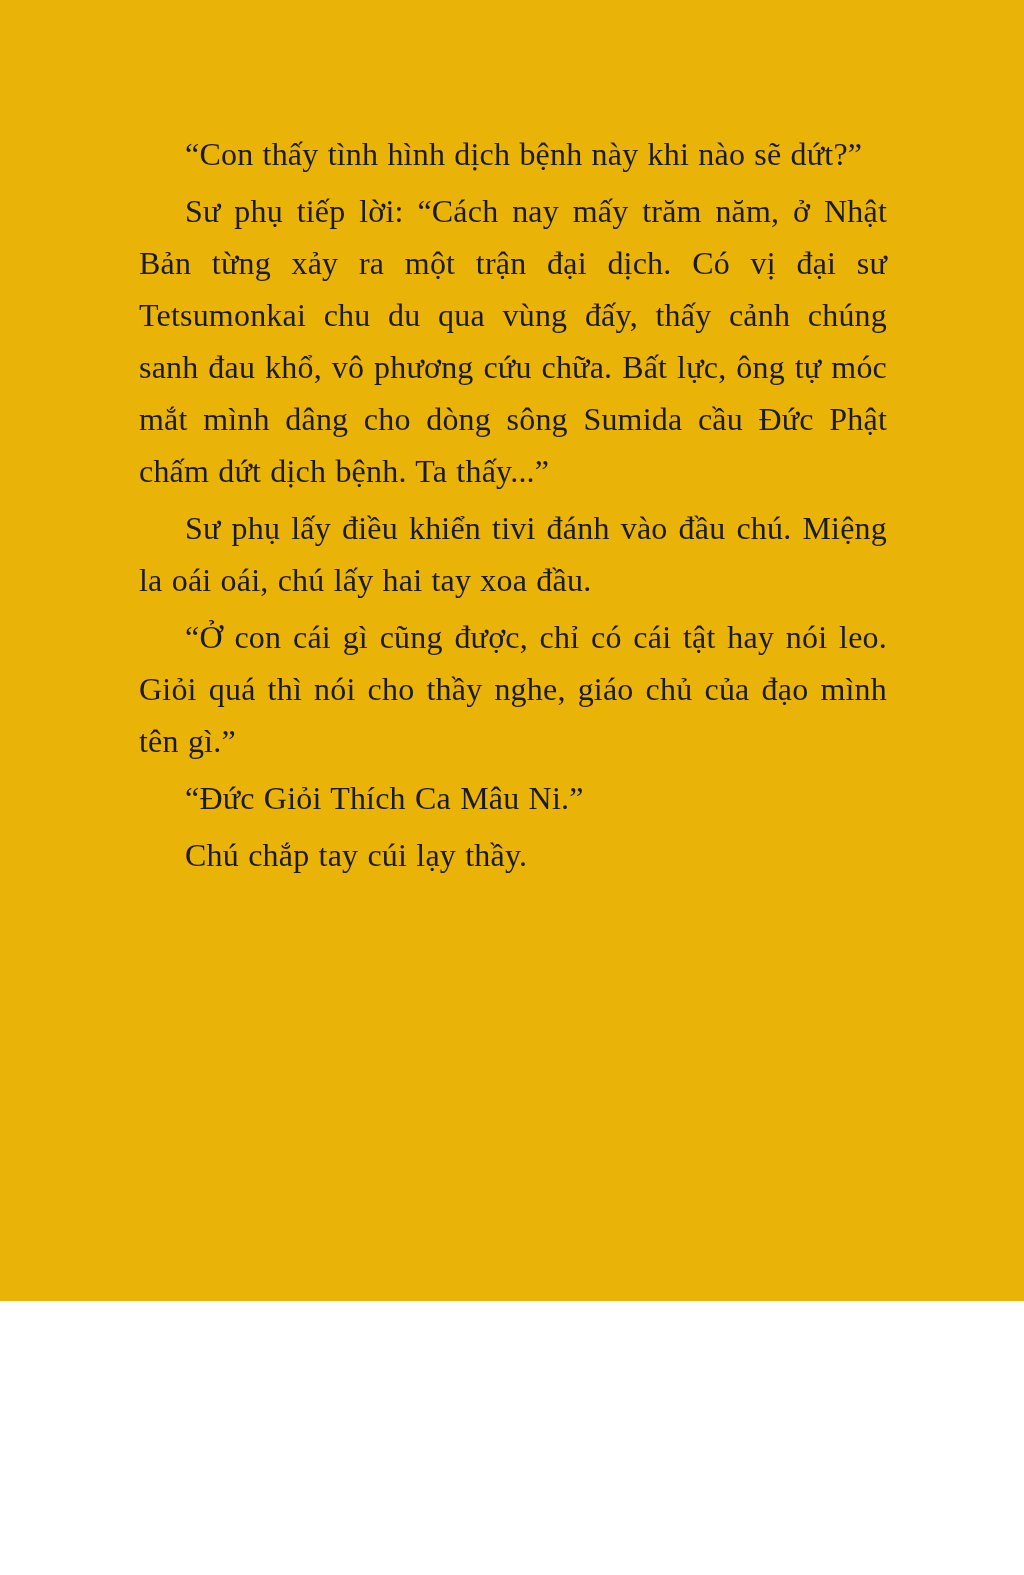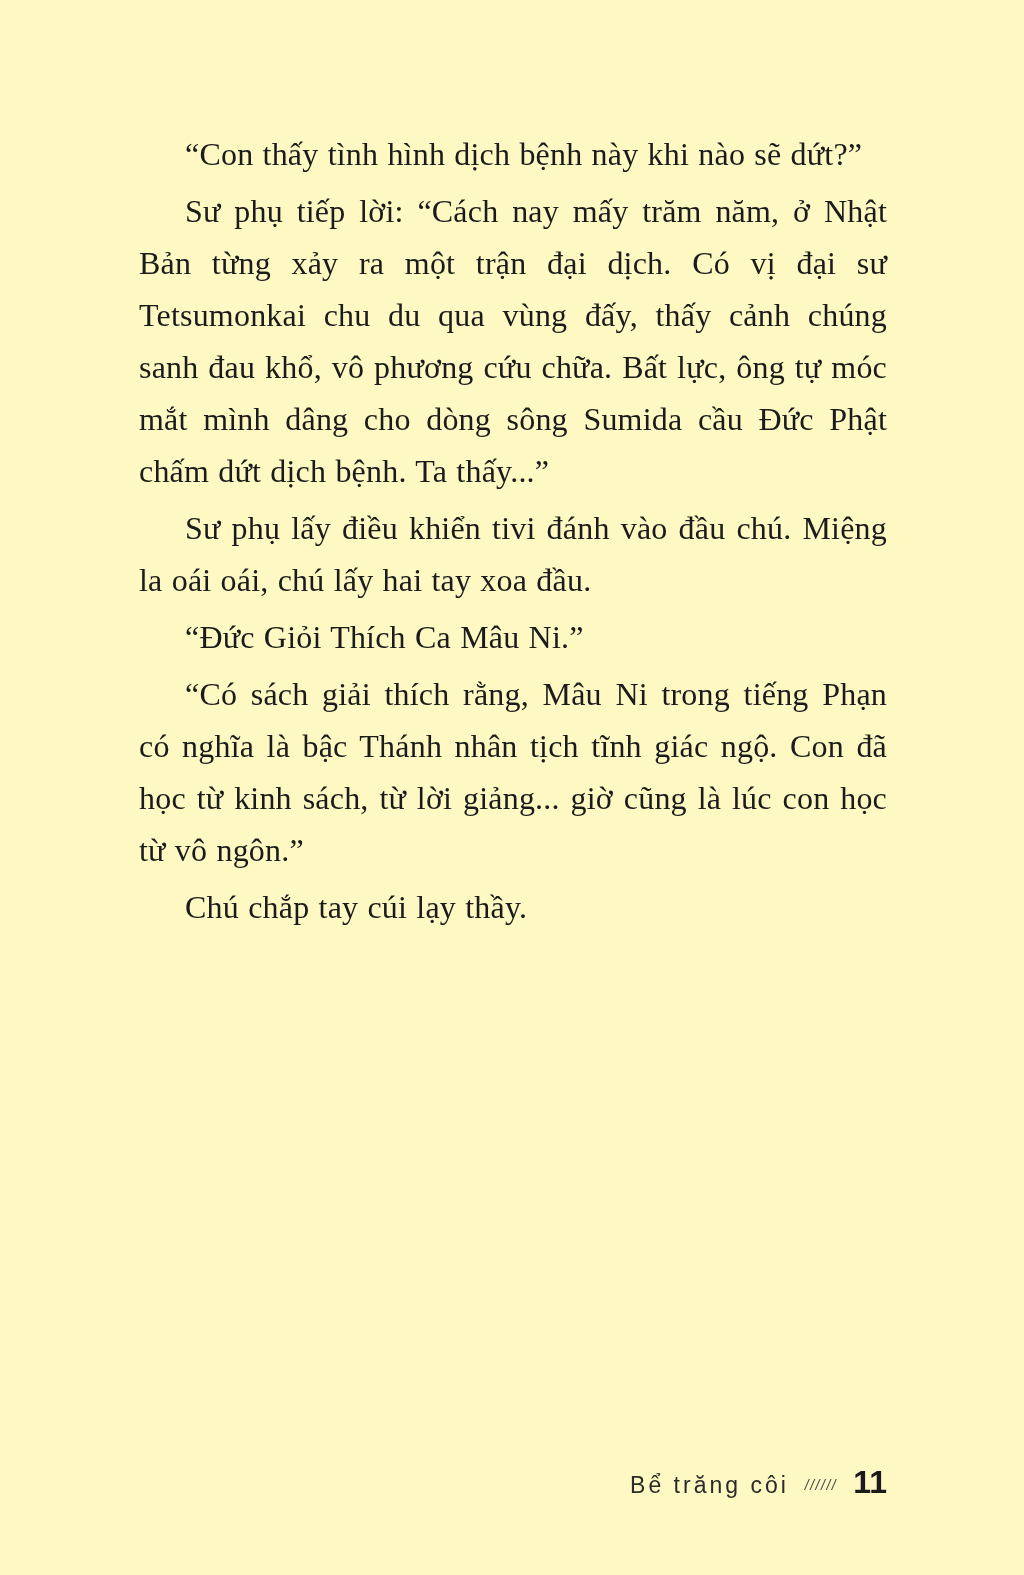--- a/index.html
+++ b/index.html
@@ -2,22 +2,22 @@
 <html><head>
 <meta charset="utf-8">
 <style>
   html, body {
     margin: 0;
     padding: 0;
   }
   .page {
     position: relative;
     width: 1024px;
-    height: 1575px;
-    background: #fef9c3;
+    height: 1301px;
+    background: #eab308;
     overflow: hidden;
     font-family: "Liberation Serif", "DejaVu Serif", serif;
     color: #1b1b1b;
   }
   .body-text {
     position: absolute;
     top: 128px;
     left: 139px;
     width: 748px;
   }
@@ -62,22 +62,22 @@
 </style>
 </head>
 <body>
 
 <div class="page">
 
   <section class="body-text">
     <p>“Con thấy tình hình dịch bệnh này khi nào sẽ dứt?”</p>
     <p>Sư phụ tiếp lời: “Cách nay mấy trăm năm, ở Nhật Bản từng xảy ra một trận đại dịch. Có vị đại sư Tetsumonkai chu du qua vùng đấy, thấy cảnh chúng sanh đau khổ, vô phương cứu chữa. Bất lực, ông tự móc mắt mình dâng cho dòng sông Sumida cầu Đức Phật chấm dứt dịch bệnh. Ta thấy...”</p>
     <p>Sư phụ lấy điều khiển tivi đánh vào đầu chú. Miệng la oái oái, chú lấy hai tay xoa đầu.</p>
+    <p>“Ở con cái gì cũng được, chỉ có cái tật hay nói leo. Giỏi quá thì nói cho thầy nghe, giáo chủ của đạo mình tên gì.”</p>
     <p>“Đức Giỏi Thích Ca Mâu Ni.”</p>
-    <p>“Có sách giải thích rằng, Mâu Ni trong tiếng Phạn có nghĩa là bậc Thánh nhân tịch tĩnh giác ngộ. Con đã học từ kinh sách, từ lời giảng... giờ cũng là lúc con học từ vô ngôn.”</p>
     <p>Chú chắp tay cúi lạy thầy.</p>
   </section>
 
   <footer class="page-footer">
     <span class="book-title">Bể trăng côi</span>
     <span class="footer-ornament">//////</span>
     <span class="page-number">11</span>
   </footer>
 
 </div>

